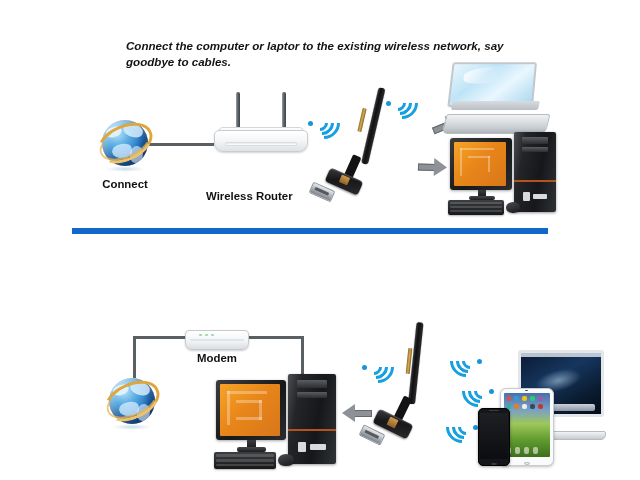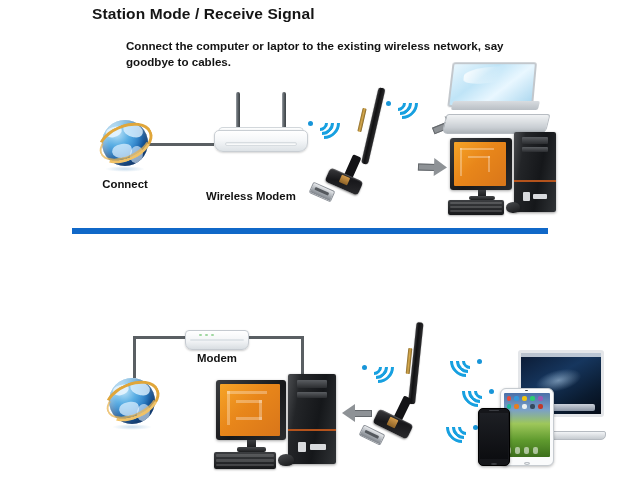--- a/index.html
+++ b/index.html
@@ -1,21 +1,21 @@
 <!DOCTYPE html>
 <html><head>
 <meta charset="utf-8">
 <style>
   html,body{margin:0;padding:0;background:#fff;}
   body{width:640px;height:480px;overflow:hidden;
        font-family:"Liberation Sans","DejaVu Sans",sans-serif;color:#000;}
   #page{position:relative;width:640px;height:480px;background:#fff;}
 
   .sec-title{position:absolute;font-size:15.5px;font-weight:bold;letter-spacing:0.1px;color:#151515;white-space:nowrap;}
-  .body-text{position:absolute;font-size:11.6px;font-weight:bold;line-height:16px;color:#131313;}
+  .body-text{position:absolute;font-size:11.6px;font-weight:bold;line-height:16px;color:#131313;font-style:italic;}
   .divider{position:absolute;background:#1068c8;}
   .dev-label{position:absolute;font-size:11.4px;font-weight:bold;color:#111;white-space:nowrap;}
 
   
   .wire{position:absolute;background:#5a5f63;}
 
   
   .globe{position:absolute;}
   .globe .ball{position:absolute;left:6px;top:4px;width:46px;height:46px;border-radius:50%;
      background:radial-gradient(circle at 32% 28%, #bfe4f8 0%, #59aee4 28%, #1d6fc0 62%, #0b3f84 100%);
@@ -153,21 +153,20 @@
   
   .arrow{position:absolute;}
   .arrow .shaft{position:absolute;background:#8e9296;border:1px solid #64686c;box-sizing:border-box;}
   .arrow .head{position:absolute;width:0;height:0;}
 </style>
 </head>
 <body>
 
 <div id="page">
 
-  <div class="sec-title" style="left:92px;top:5px;">Station Mode / Receive Signal</div>
 
   <div class="body-text" style="left:126px;top:38px;width:400px;">Connect the computer or laptor to the existing wireless network, say goodbye to cables.</div>
 
   <div class="wire" style="left:148px;top:143px;width:66px;height:3px;"></div>
 
   <div class="globe" style="left:96px;top:116px;width:58px;height:58px;">
     <div class="ball">
       <div class="land2"></div>
       <div class="land3"></div>
     </div>
@@ -177,21 +176,21 @@
   </div>
   <div class="dev-label" style="left:96px;top:178px;width:58px;text-align:center;">Connect</div>
 
   <div class="router" style="left:214px;top:92px;width:94px;height:60px;">
     <div class="ant" style="left:22px;top:0;height:42px;"></div>
     <div class="ant" style="left:68px;top:0;height:42px;"></div>
     <div class="top"></div>
     <div class="bodyw"></div>
     <div class="slot"></div>
   </div>
-  <div class="dev-label" style="left:206px;top:190px;">Wireless Modem</div>
+  <div class="dev-label" style="left:206px;top:190px;">Wireless Router</div>
 
   <div class="wifi" style="left:308px;top:108px;width:30px;height:32px;">
     <i style="left:0px;top:13px;"></i>
     <span style="left:4px;top:7px;width:16px;height:16px;transform:rotate(135deg);"></span>
     <span style="left:2px;top:3px;width:24px;height:24px;transform:rotate(135deg);"></span>
     <span style="left:0px;top:-1px;width:32px;height:32px;transform:rotate(135deg);"></span>
   </div>
 
   <div class="wifi" style="left:386px;top:88px;width:30px;height:32px;">
     <i style="left:0px;top:13px;"></i>

